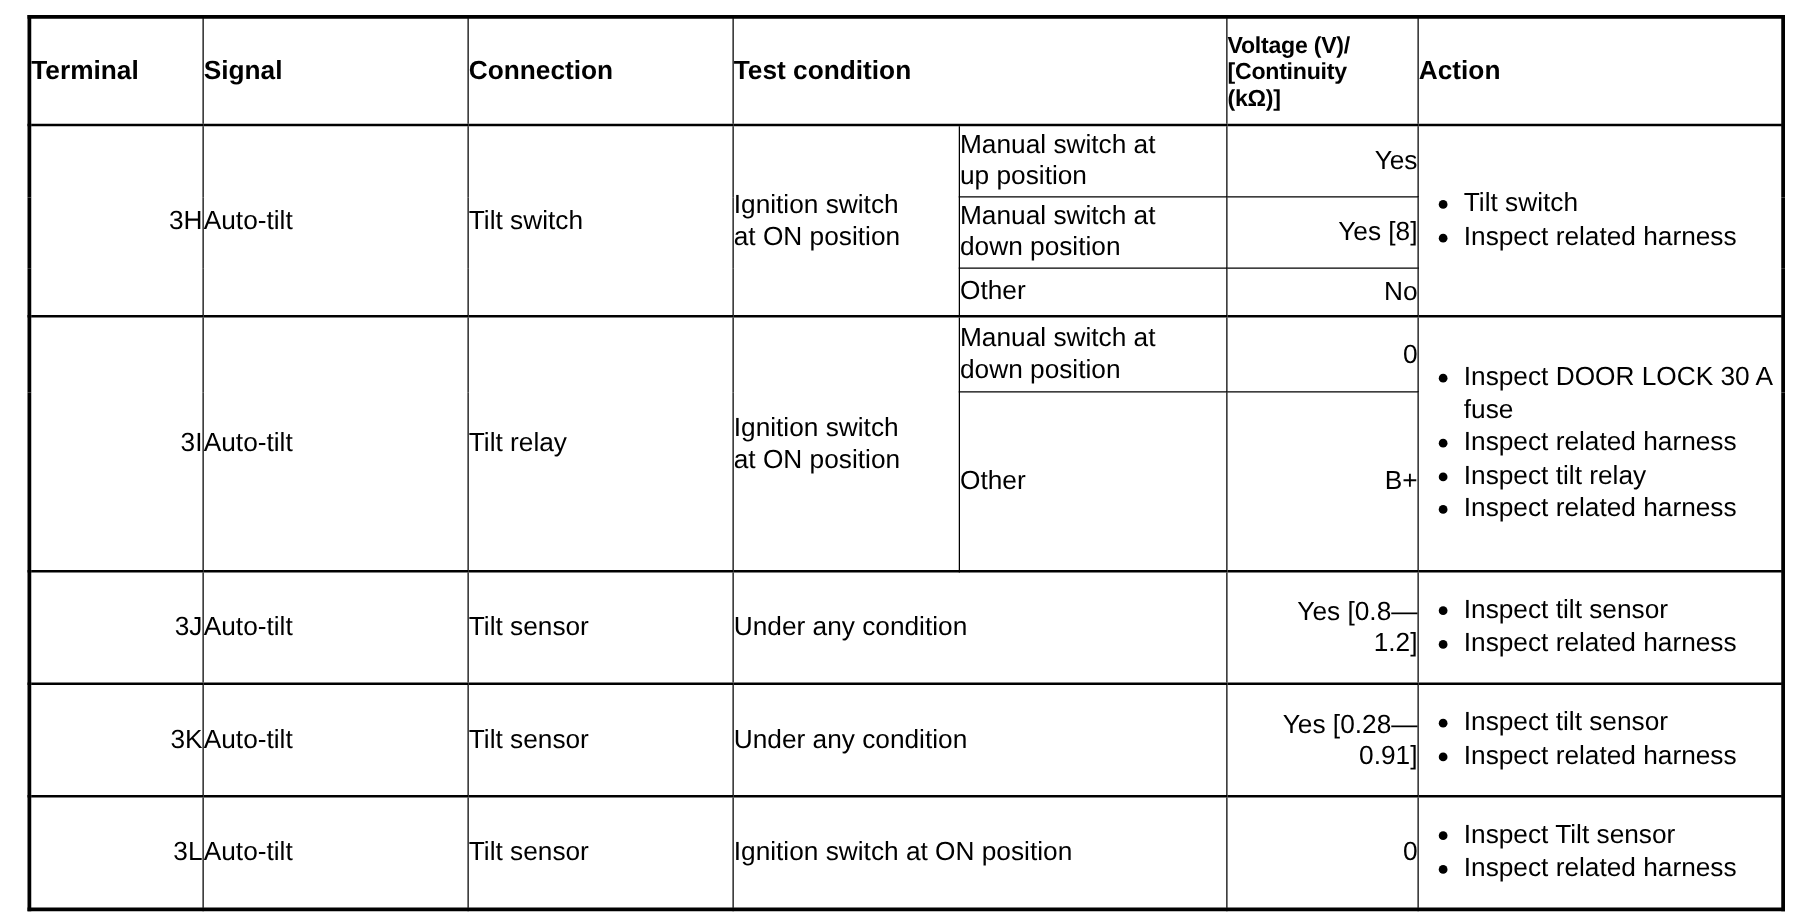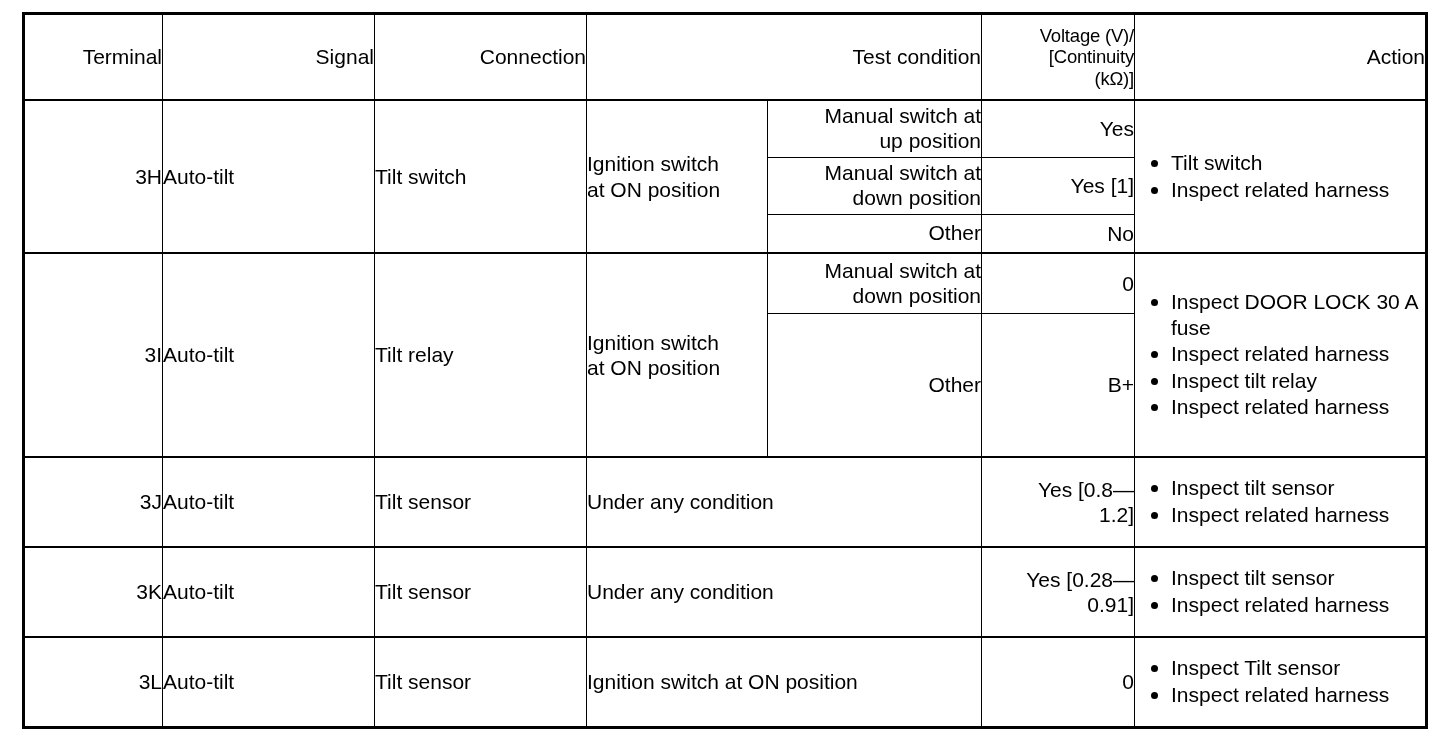--- a/index.html
+++ b/index.html
@@ -44,23 +44,23 @@
     background: #ffffff;
   }
 
   
   table.spec {
     border: 3px solid #000000;
   }
 
   thead th {
     border-bottom: 3px solid #000000;
-    font-weight: normal;
+    font-weight: bold;
     font-size: 21px;
-    text-align: right;
+    text-align: left;
     line-height: 1.12;
     height: 84px;
     padding: 2px 4px;
   }
 
   .hdr-stack {
     display: block;
     font-size: 18.5px;
     line-height: 1.14;
     letter-spacing: -0.2px;
@@ -68,21 +68,21 @@
 
   tbody td {
     font-size: 21px;
     line-height: 1.2;
   }
 
   .c-terminal { text-align: right; }
   .c-signal   { text-align: left; padding-left: 14px; margin-left: 36px; }
   .c-conn     { text-align: left; padding-left: 14px; }
   .c-cond     { text-align: left; padding-left: 13px; line-height: 1.2; }
-  .c-subcond  { text-align: right; padding-left: 9px; line-height: 1.18; }
+  .c-subcond  { text-align: left; padding-left: 9px; line-height: 1.18; }
   .c-volt     { text-align: right; line-height: 1.2; padding: 2px 4px; }
   .c-action   { text-align: left; padding: 4px 4px 4px 6px; vertical-align: middle; }
 
   
   tr.group-start > td {
     border-top: 2.6px solid #000000;
   }
 
   ul.actions {
     list-style: none;
@@ -158,21 +158,21 @@
               <li>Tilt switch</li>
               <li>Inspect related harness</li>
             </ul>
           </td>
         </tr>
         <tr>
           <td class="c-subcond" style="height:56px">
             <span style="display:block">Manual switch at</span>
             <span style="display:block">down position</span>
           </td>
-          <td class="c-volt">Yes [1]</td>
+          <td class="c-volt">Yes [8]</td>
         </tr>
         <tr>
           <td class="c-subcond" style="height:37px">
             <span style="display:block">Other</span>
           </td>
           <td class="c-volt">No</td>
         </tr>
 
         <tr class="group-start">
           <td class="c-terminal" rowspan="2">3I</td>

